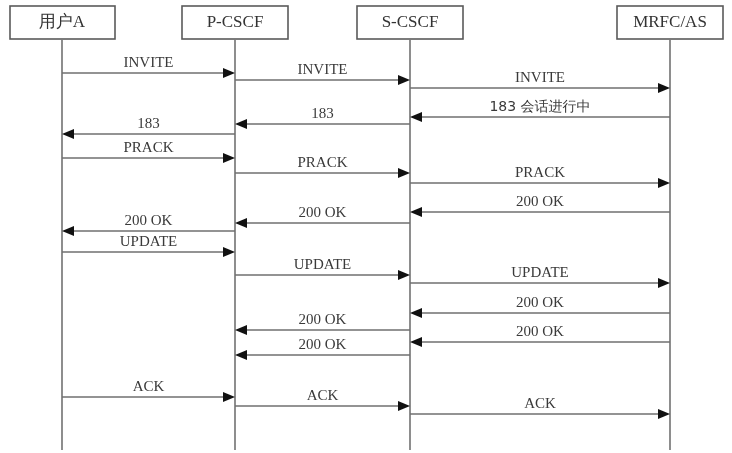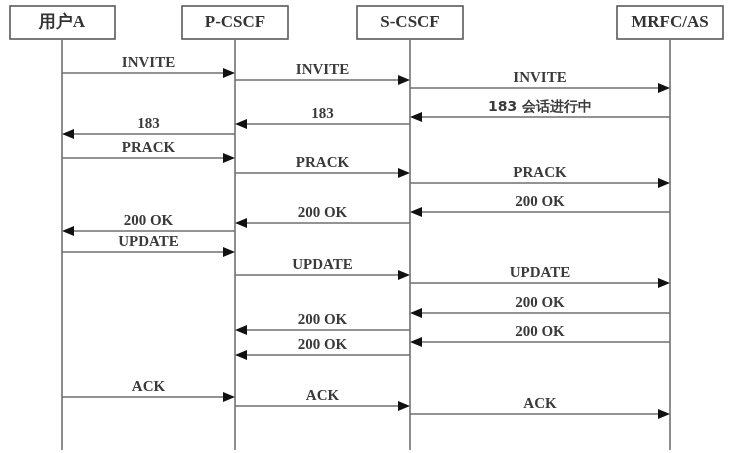--- a/index.html
+++ b/index.html
@@ -7,21 +7,20 @@
     padding: 0;
     background: #ffffff;
   }
   #stage {
     position: relative;
     width: 732px;
     height: 453px;
     background: #ffffff;
     font-family: "Liberation Serif", "DejaVu Serif", serif;
     overflow: hidden;
-    font-weight: bold;
   }
   #diagram-svg {
     position: absolute;
     left: 0;
     top: 0;
     width: 732px;
     height: 453px;
   }
   .lifeline-box-rect {
     fill: #ffffff;

